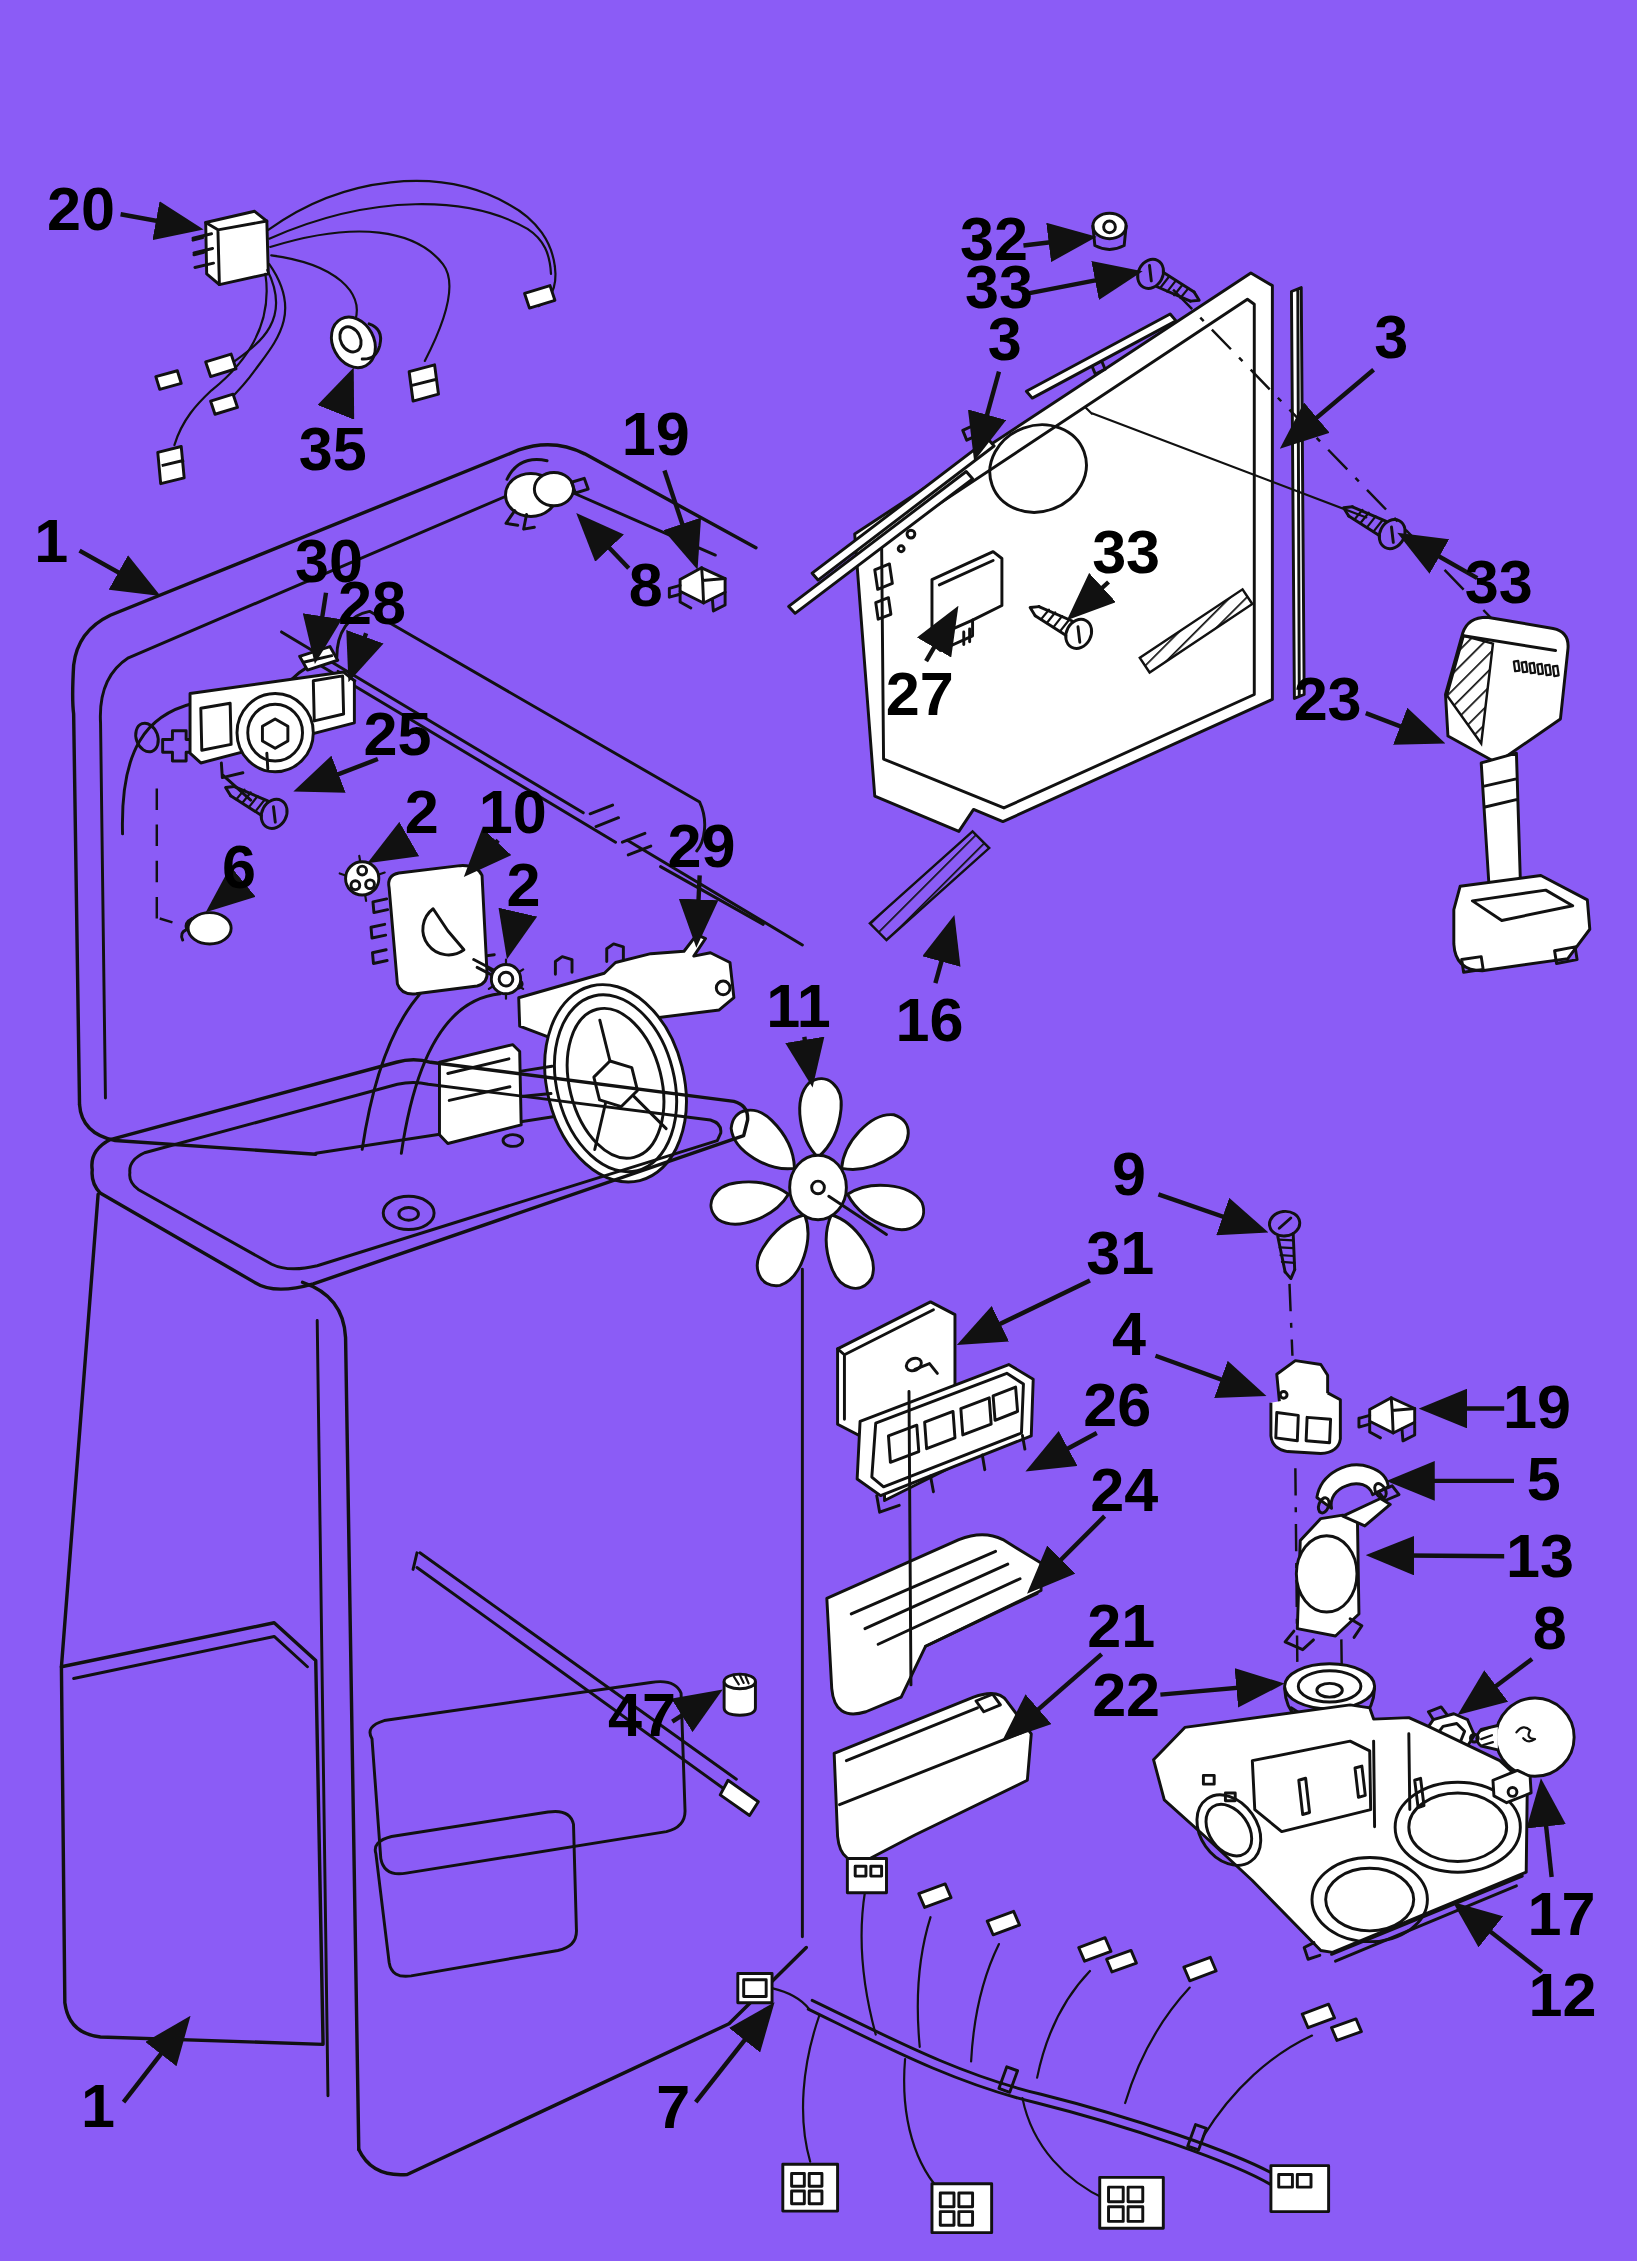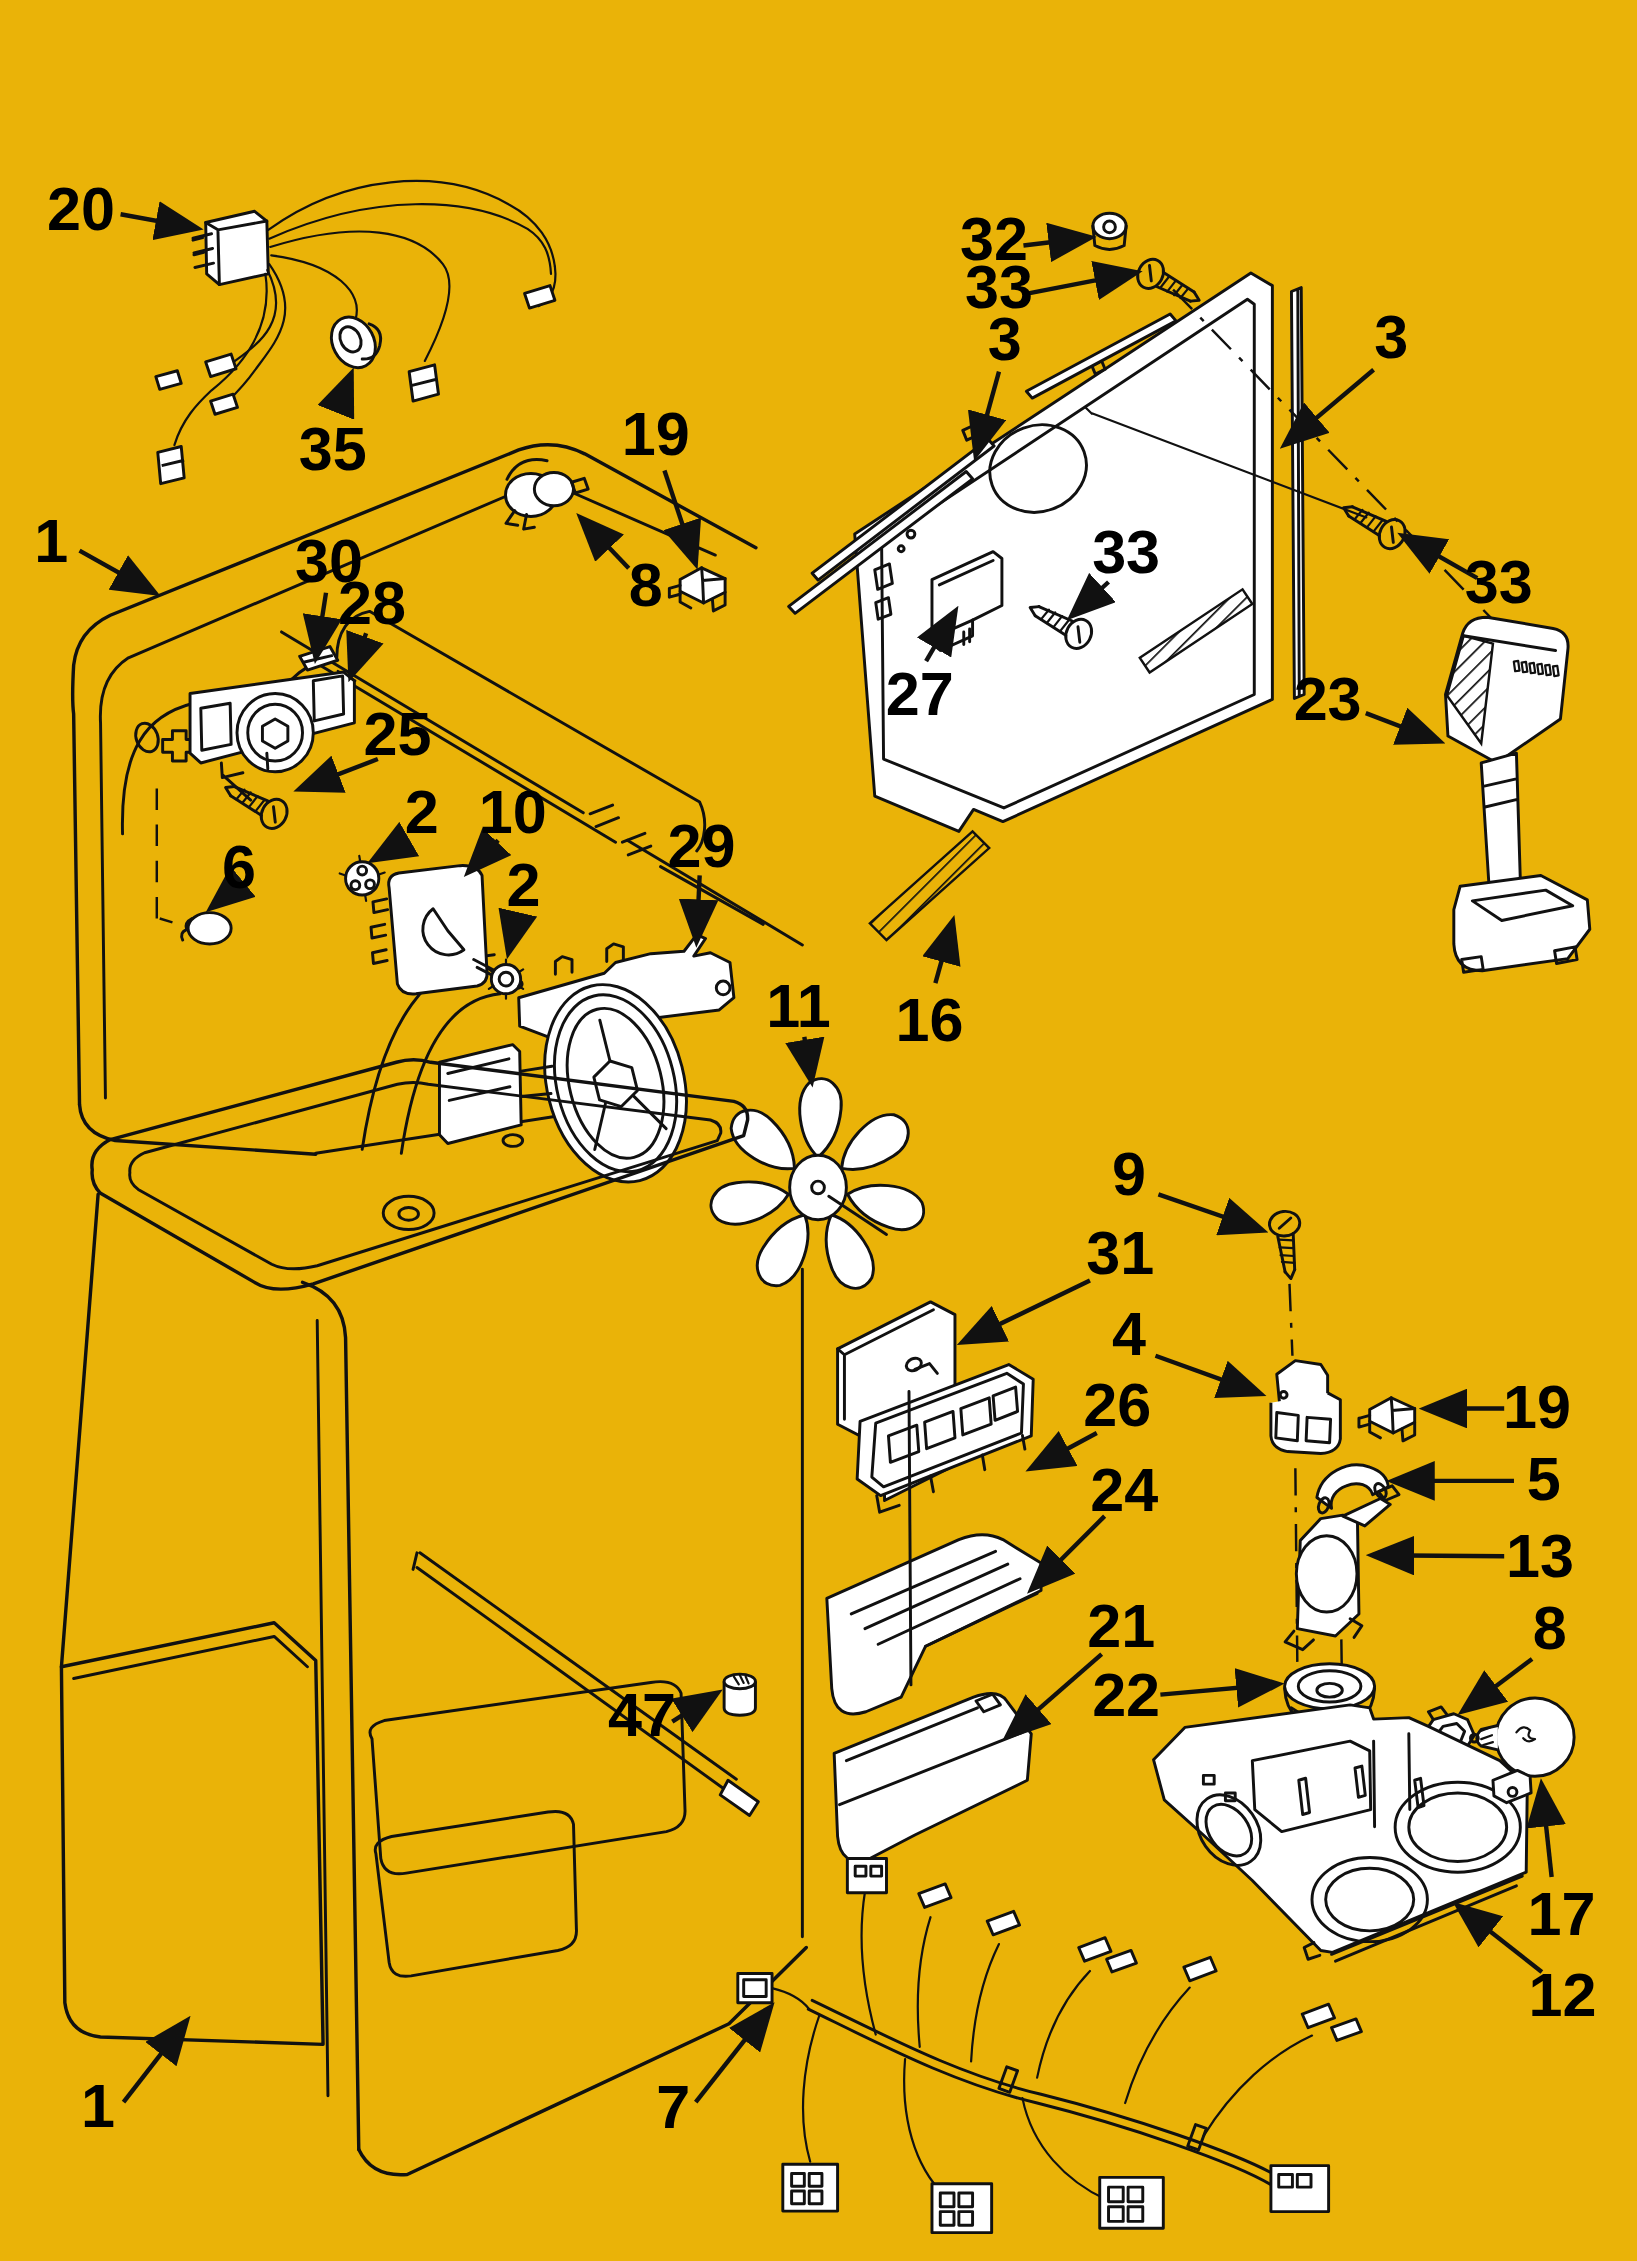--- a/index.html
+++ b/index.html
@@ -1,16 +1,16 @@
 <!DOCTYPE html>
 <html style="font-size:7.8px"><head>
 <meta charset="utf-8">
 <style>
   html,body{margin:0;padding:0;background:#ffffff;}
-  .stage{position:relative;width:1638px;height:2261px;background:#eab308;overflow:hidden;
+  .stage{position:relative;width:1638px;height:2261px;background:#8b5cf6;overflow:hidden;
          font-family:"Liberation Sans",sans-serif;}
   svg{display:block;position:absolute;inset:0;}
   .s   {stroke:#111;stroke-width:6;fill:none;stroke-linecap:round;stroke-linejoin:round;}
   .s7  {stroke:#111;stroke-width:7;fill:none;stroke-linecap:round;stroke-linejoin:round;}
   .s4  {stroke:#111;stroke-width:4.5;fill:none;stroke-linecap:round;stroke-linejoin:round;}
   .sf  {stroke:#111;stroke-width:6;fill:#fff;stroke-linejoin:round;}
   .hatchf{stroke:#111;stroke-width:5;fill:url(#hp);}
   .arrow{stroke:#111;stroke-width:9;marker-end:url(#ah);fill:none;}
   .dash {stroke:#111;stroke-width:5;fill:none;stroke-dasharray:44 30;}
   .ddot {stroke:#111;stroke-width:5;fill:none;stroke-dasharray:56 24 10 24;}

